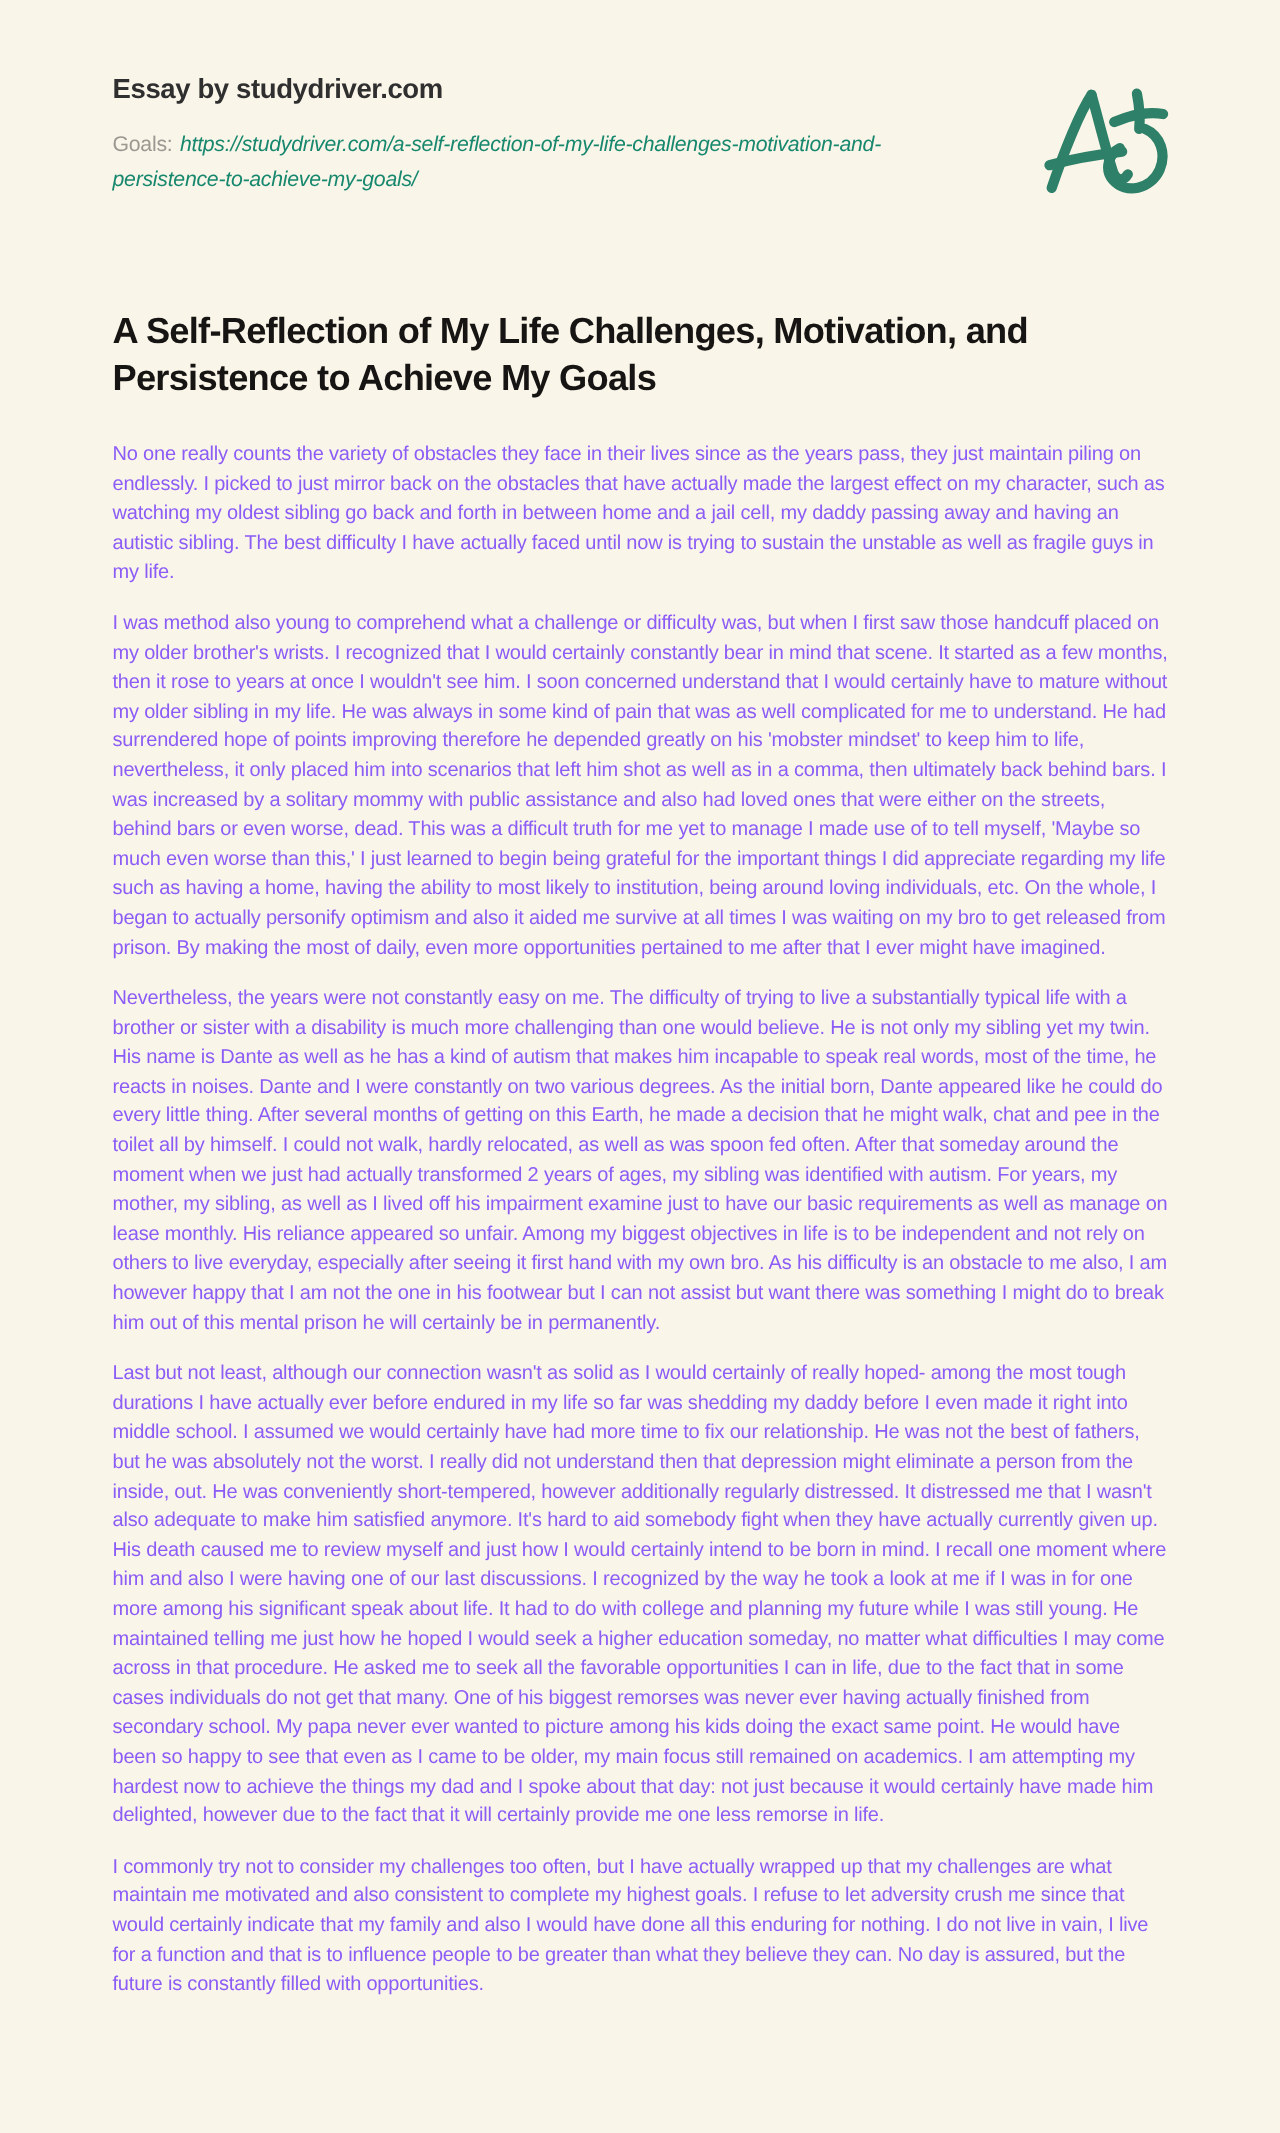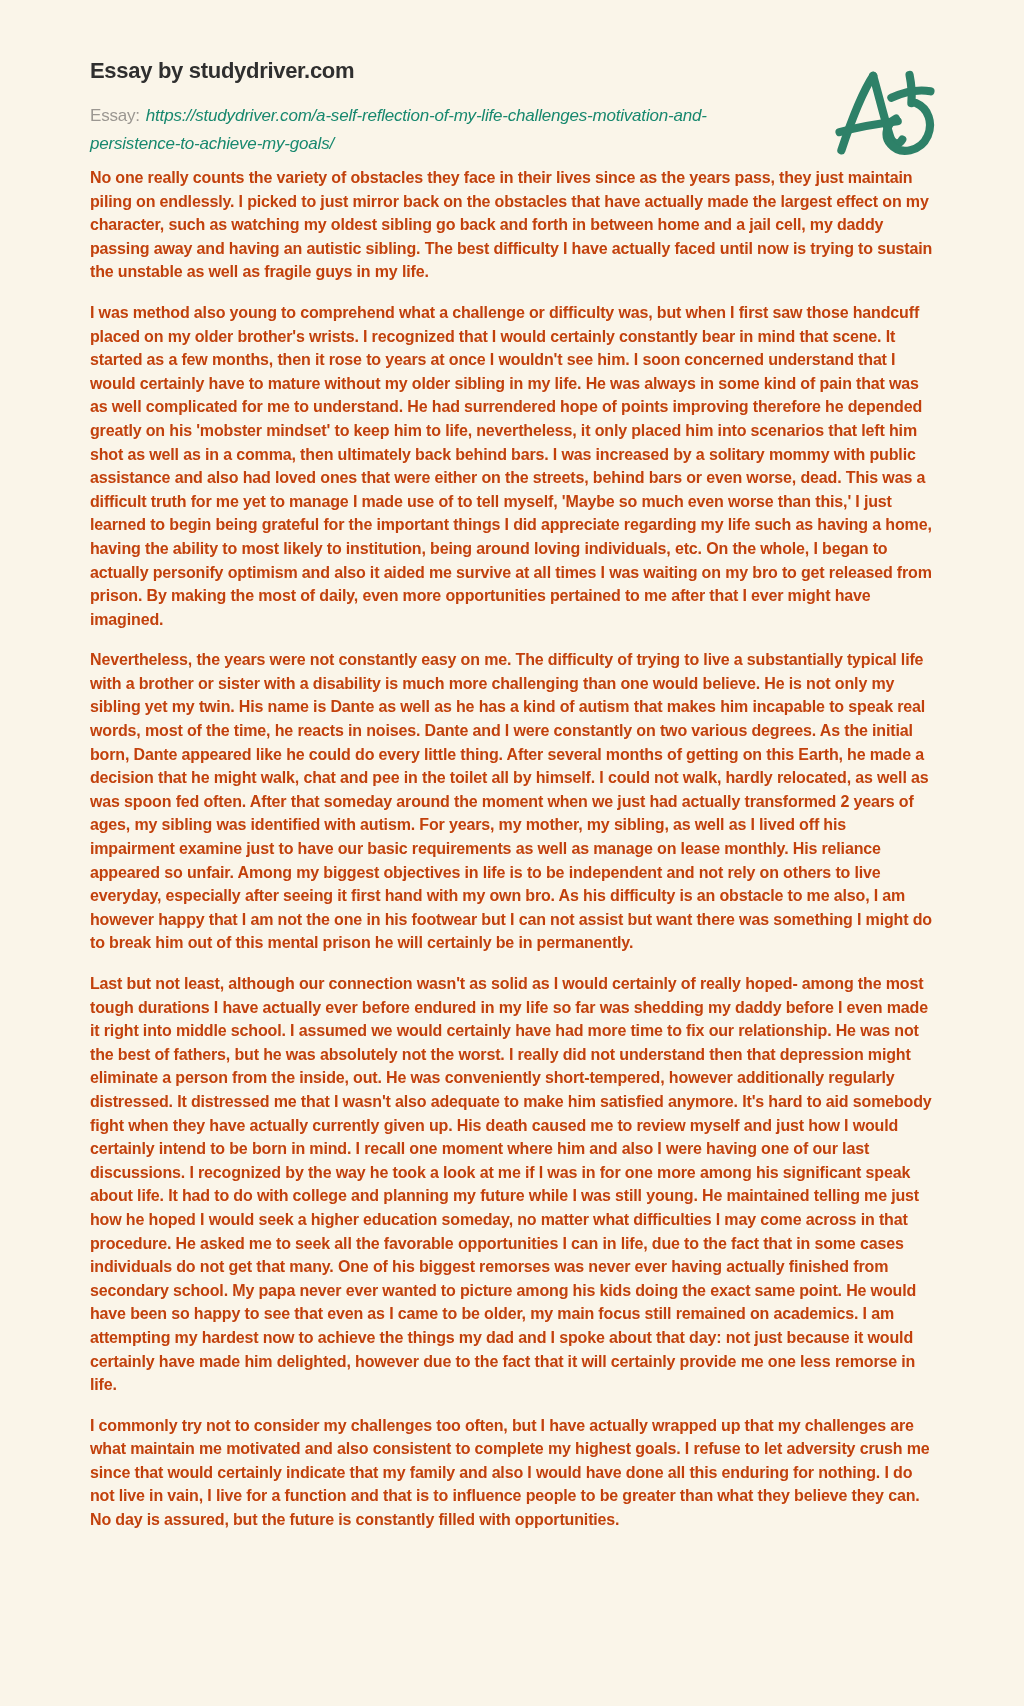--- a/index.html
+++ b/index.html
@@ -67,53 +67,53 @@
     font-size: 29px;
     line-height: 38px;
     font-weight: bold;
     color: #171513;
     letter-spacing: -0.6px;
   }
   .essay-body p {
     margin: 0 0 17px 0;
     font-size: 16px;
     line-height: 23.6px;
-    color: #c2410c;
+    color: #8b5cf6;
     letter-spacing: -0.15px;
-    font-weight: bold;
   }
 </style>
 </head>
 <body>
 
 <div class="page">
 
   <header class="header">
     <div class="header-text">
       <h2 class="byline">Essay by studydriver.com</h2>
       <p class="source">
-        <span class="source-label">Essay:</span><a class="source-url">https://studydriver.com/a-self-reflection-of-my-life-challenges-motivation-and-persistence-to-achieve-my-goals/</a>
+        <span class="source-label">Goals:</span><a class="source-url">https://studydriver.com/a-self-reflection-of-my-life-challenges-motivation-and-persistence-to-achieve-my-goals/</a>
       </p>
     </div>
 
     <div class="logo">
       <svg viewBox="0 0 110 110" fill="none" xmlns="http://www.w3.org/2000/svg">
 
         <path d="M7 95 C18 62 32 28 42 13" stroke="#2e8168" stroke-width="9" stroke-linecap="round"></path>
         <path d="M42 13 C48 34 55 63 61 81 C63.5 88 70 90 74 83" stroke="#2e8168" stroke-width="9" stroke-linecap="round"></path>
         <path d="M5 75 C30 68 52 65 69 63" stroke="#2e8168" stroke-width="9" stroke-linecap="round"></path>
 
         <path d="M62 37 C78 30 94 28 105 30" stroke="#2e8168" stroke-width="9" stroke-linecap="round"></path>
         <path d="M82 12 C84 22 85 32 84 43" stroke="#2e8168" stroke-width="9" stroke-linecap="round"></path>
 
         <path d="M89 43 C103 49 108 65 102 79 C94.5 96 72 101 61 88 C53 79 57 65 67 60" stroke="#2e8168" stroke-width="9" stroke-linecap="round"></path>
       </svg>
     </div>
   </header>
 
+  <h1 class="title">A Self-Reflection of My Life Challenges, Motivation, and Persistence to Achieve My Goals</h1>
 
   <div class="essay-body">
     <p>No one really counts the variety of obstacles they face in their lives since as the years pass, they just maintain piling on endlessly. I picked to just mirror back on the obstacles that have actually made the largest effect on my character, such as watching my oldest sibling go back and forth in between home and a jail cell, my daddy passing away and having an autistic sibling. The best difficulty I have actually faced until now is trying to sustain the unstable as well as fragile guys in my life.</p>
     <p>I was method also young to comprehend what a challenge or difficulty was, but when I first saw those handcuff placed on my older brother's wrists. I recognized that I would certainly constantly bear in mind that scene. It started as a few months, then it rose to years at once I wouldn't see him. I soon concerned understand that I would certainly have to mature without my older sibling in my life. He was always in some kind of pain that was as well complicated for me to understand. He had surrendered hope of points improving therefore he depended greatly on his 'mobster mindset' to keep him to life, nevertheless, it only placed him into scenarios that left him shot as well as in a comma, then ultimately back behind bars. I was increased by a solitary mommy with public assistance and also had loved ones that were either on the streets, behind bars or even worse, dead. This was a difficult truth for me yet to manage I made use of to tell myself, 'Maybe so much even worse than this,' I just learned to begin being grateful for the important things I did appreciate regarding my life such as having a home, having the ability to most likely to institution, being around loving individuals, etc. On the whole, I began to actually personify optimism and also it aided me survive at all times I was waiting on my bro to get released from prison. By making the most of daily, even more opportunities pertained to me after that I ever might have imagined.</p>
     <p>Nevertheless, the years were not constantly easy on me. The difficulty of trying to live a substantially typical life with a brother or sister with a disability is much more challenging than one would believe. He is not only my sibling yet my twin. His name is Dante as well as he has a kind of autism that makes him incapable to speak real words, most of the time, he reacts in noises. Dante and I were constantly on two various degrees. As the initial born, Dante appeared like he could do every little thing. After several months of getting on this Earth, he made a decision that he might walk, chat and pee in the toilet all by himself. I could not walk, hardly relocated, as well as was spoon fed often. After that someday around the moment when we just had actually transformed 2 years of ages, my sibling was identified with autism. For years, my mother, my sibling, as well as I lived off his impairment examine just to have our basic requirements as well as manage on lease monthly. His reliance appeared so unfair. Among my biggest objectives in life is to be independent and not rely on others to live everyday, especially after seeing it first hand with my own bro. As his difficulty is an obstacle to me also, I am however happy that I am not the one in his footwear but I can not assist but want there was something I might do to break him out of this mental prison he will certainly be in permanently.</p>
     <p>Last but not least, although our connection wasn't as solid as I would certainly of really hoped- among the most tough durations I have actually ever before endured in my life so far was shedding my daddy before I even made it right into middle school. I assumed we would certainly have had more time to fix our relationship. He was not the best of fathers, but he was absolutely not the worst. I really did not understand then that depression might eliminate a person from the inside, out. He was conveniently short-tempered, however additionally regularly distressed. It distressed me that I wasn't also adequate to make him satisfied anymore. It's hard to aid somebody fight when they have actually currently given up. His death caused me to review myself and just how I would certainly intend to be born in mind. I recall one moment where him and also I were having one of our last discussions. I recognized by the way he took a look at me if I was in for one more among his significant speak about life. It had to do with college and planning my future while I was still young. He maintained telling me just how he hoped I would seek a higher education someday, no matter what difficulties I may come across in that procedure. He asked me to seek all the favorable opportunities I can in life, due to the fact that in some cases individuals do not get that many. One of his biggest remorses was never ever having actually finished from secondary school. My papa never ever wanted to picture among his kids doing the exact same point. He would have been so happy to see that even as I came to be older, my main focus still remained on academics. I am attempting my hardest now to achieve the things my dad and I spoke about that day: not just because it would certainly have made him delighted, however due to the fact that it will certainly provide me one less remorse in life.</p>
     <p>I commonly try not to consider my challenges too often, but I have actually wrapped up that my challenges are what maintain me motivated and also consistent to complete my highest goals. I refuse to let adversity crush me since that would certainly indicate that my family and also I would have done all this enduring for nothing. I do not live in vain, I live for a function and that is to influence people to be greater than what they believe they can. No day is assured, but the future is constantly filled with opportunities.</p>
   </div>
 
 </div>

